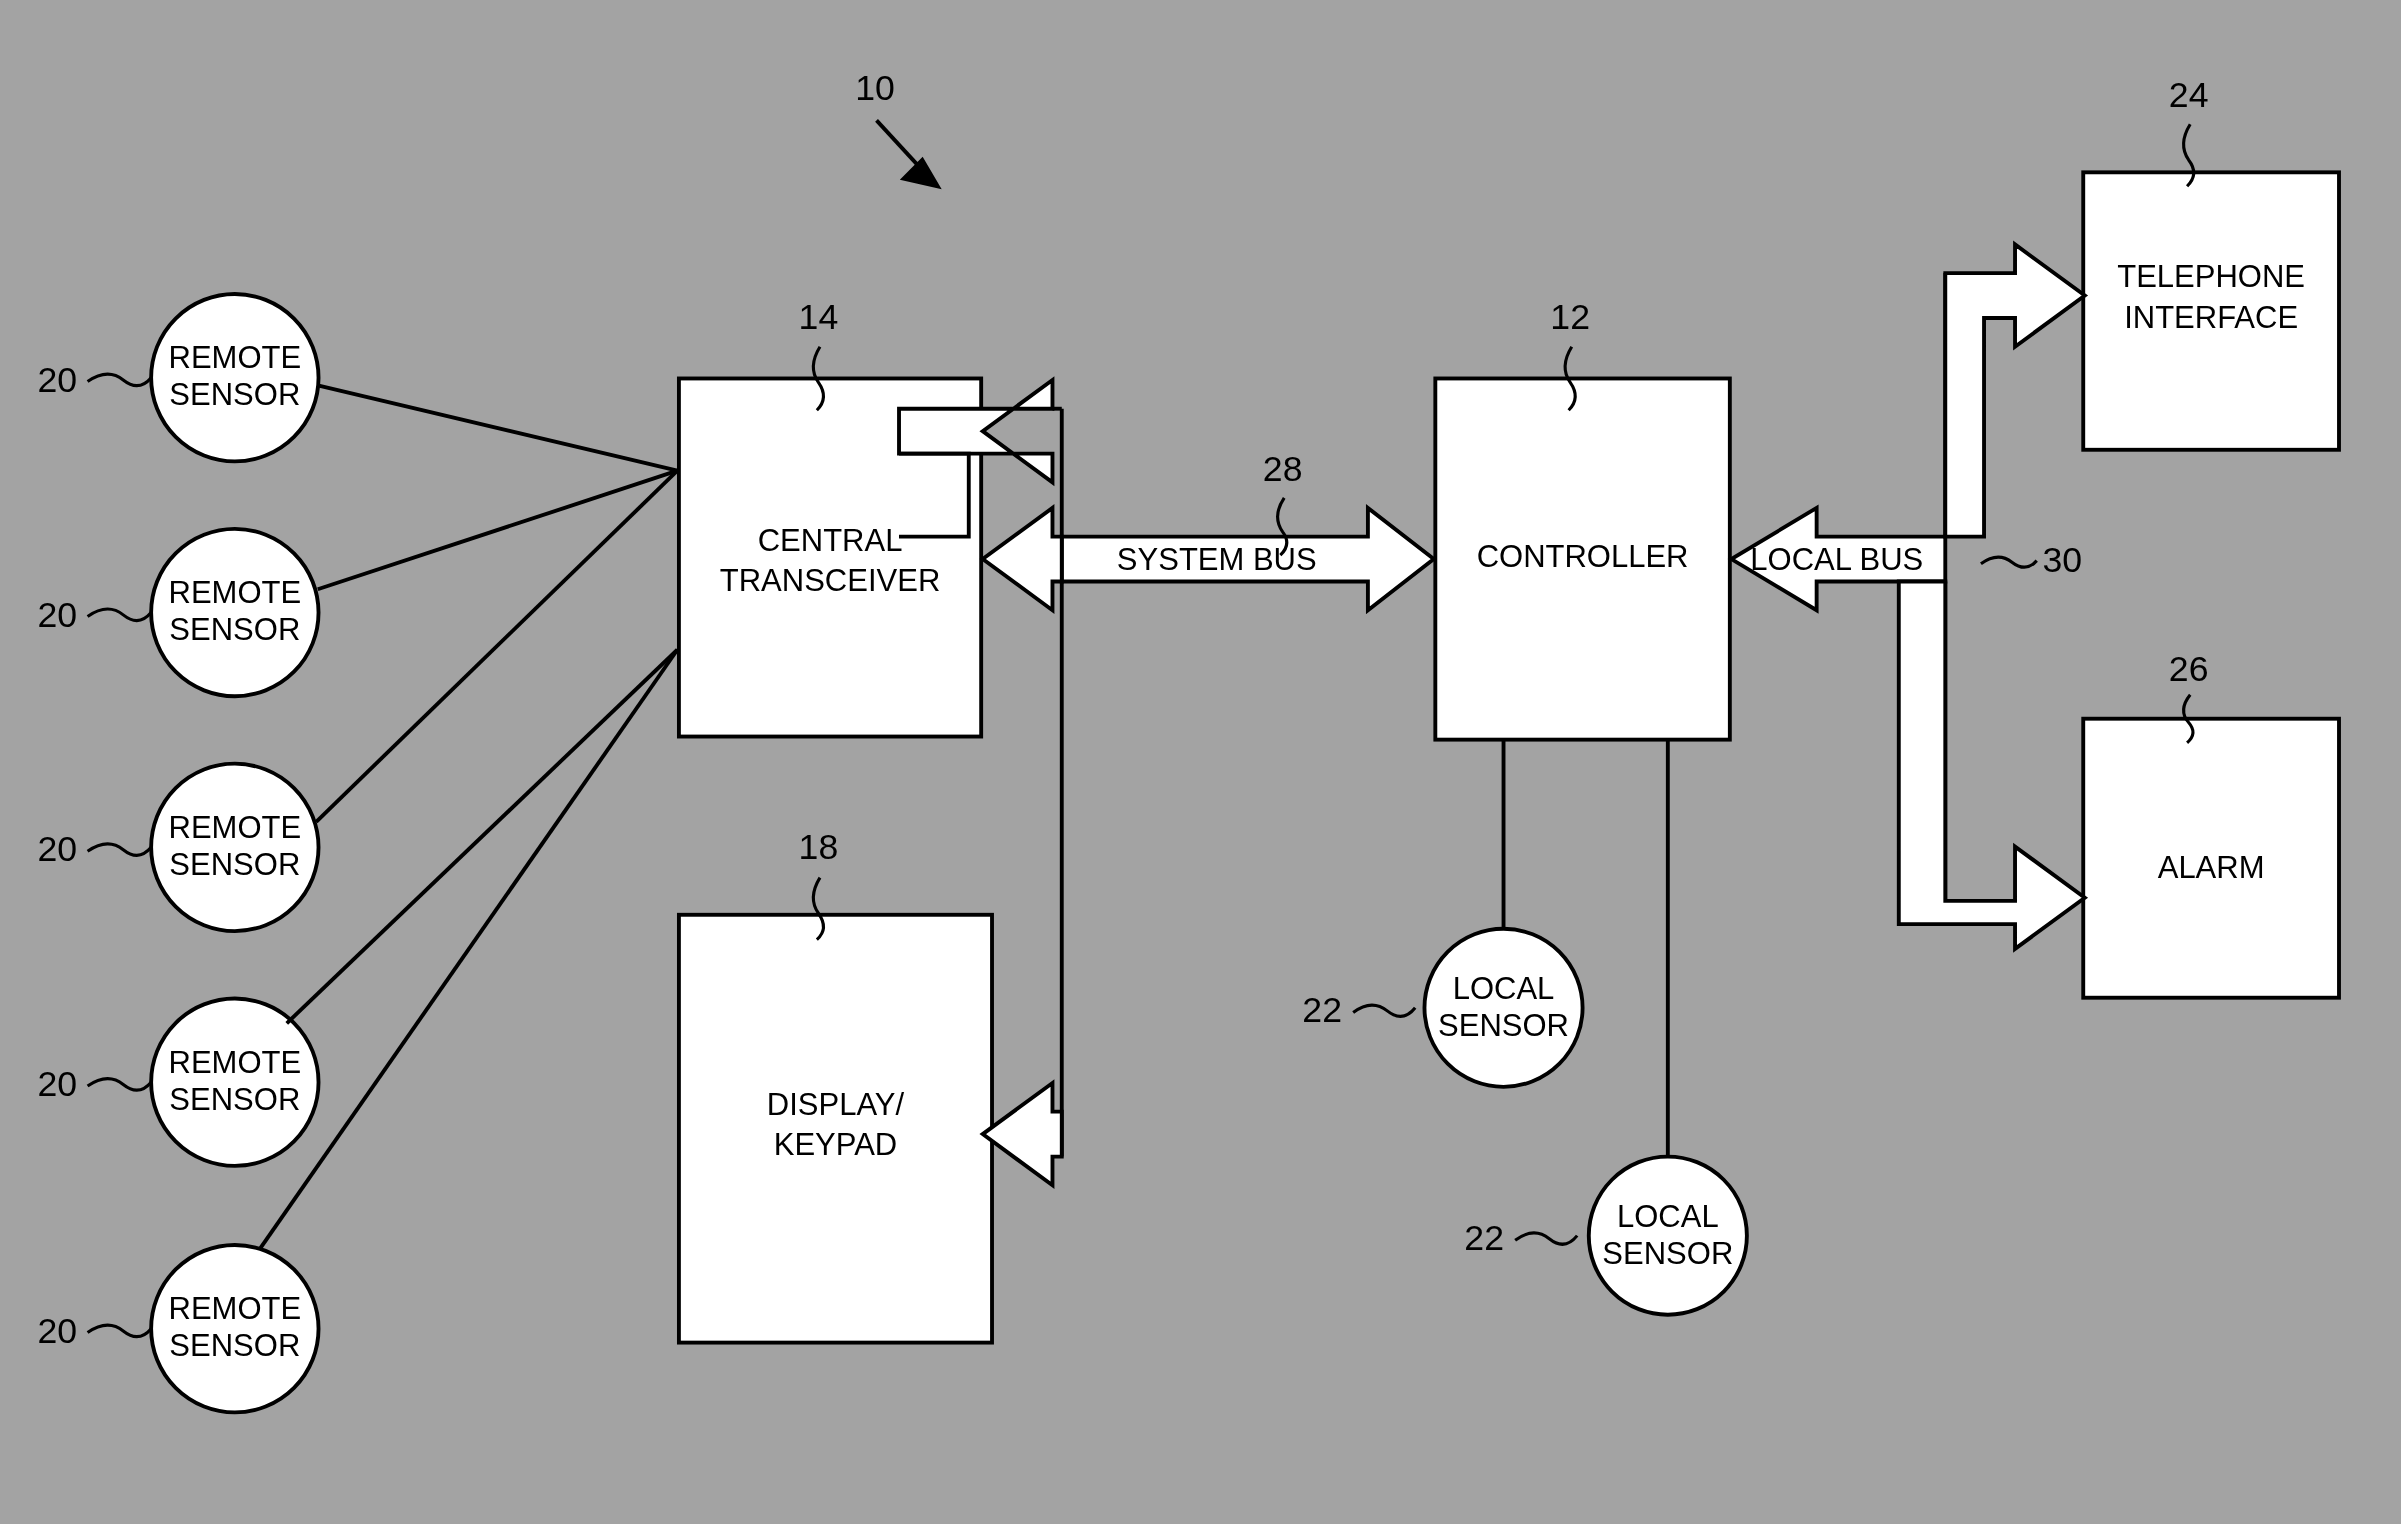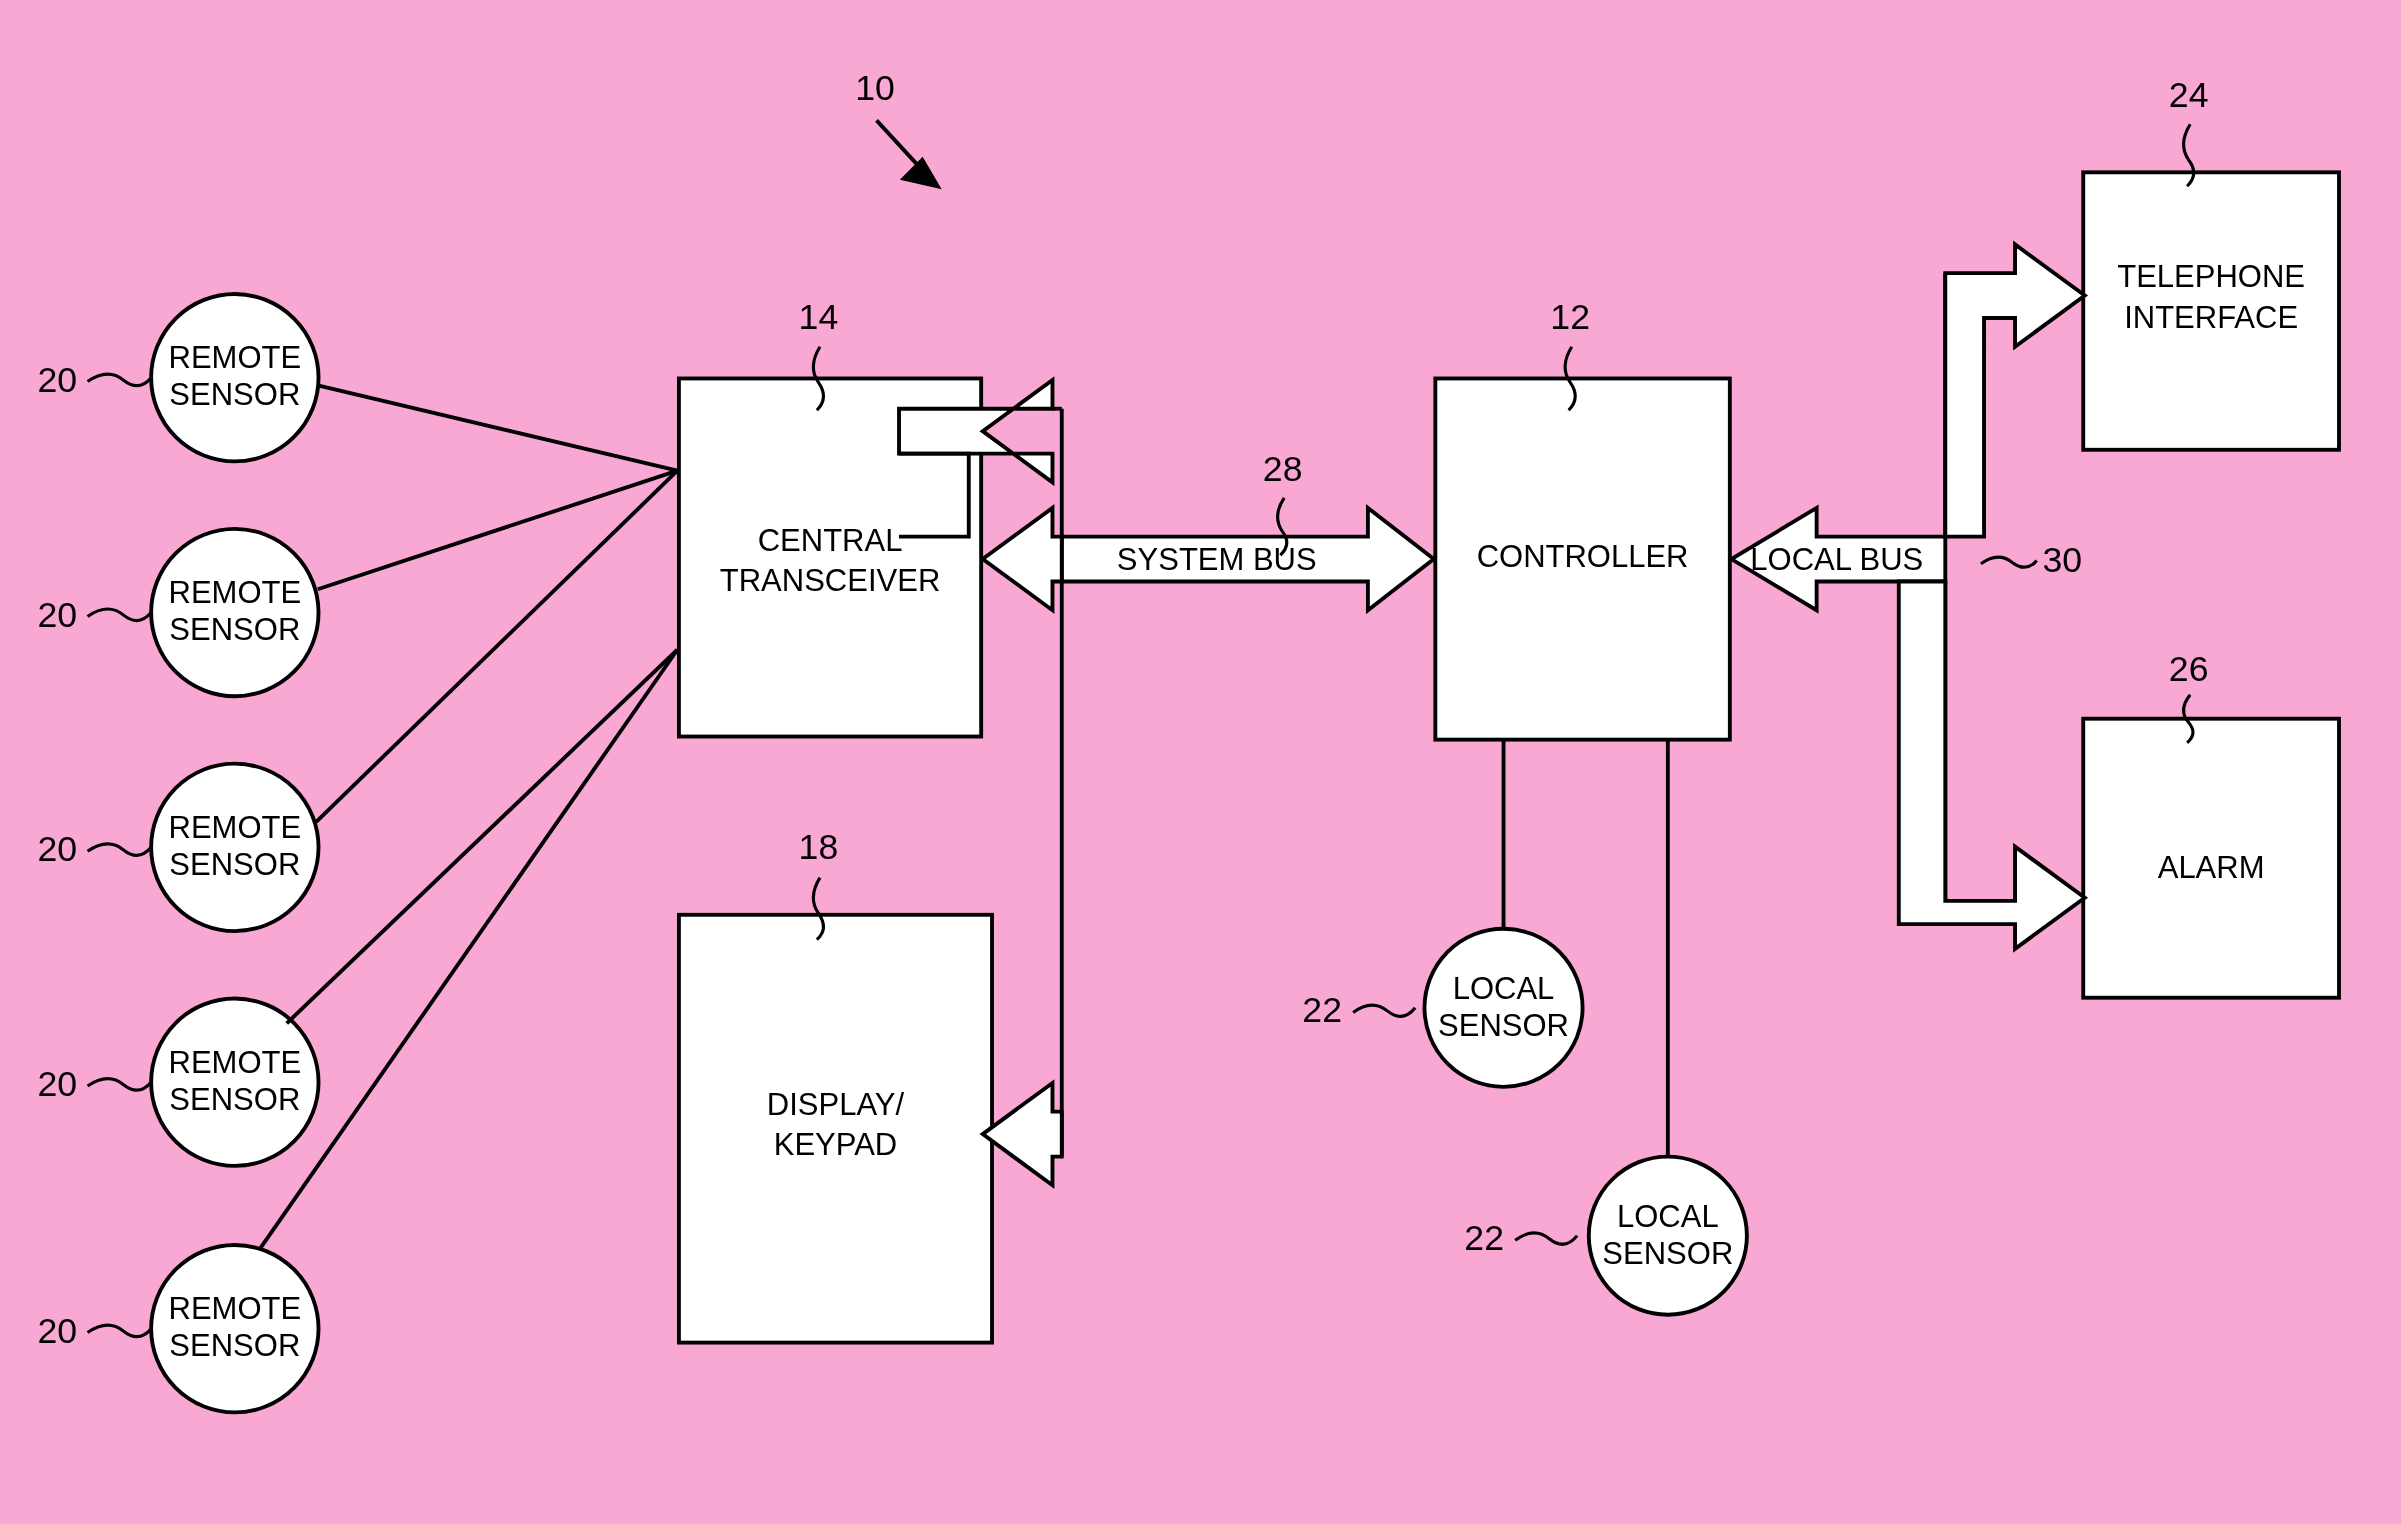--- a/index.html
+++ b/index.html
@@ -4,21 +4,21 @@
 <style>
   html, body {
     margin: 0;
     padding: 0;
     background: #ffffff;
   }
   #stage {
     position: relative;
     width: 2401px;
     height: 1525px;
-    background: #f9a8d4;
+    background: #a3a3a3;
     font-family: "Liberation Sans", sans-serif;
     overflow: hidden;
   }
   #diagram-svg {
     position: absolute;
     left: 0;
     top: 0;
     width: 2401px;
     height: 1525px;
   }

